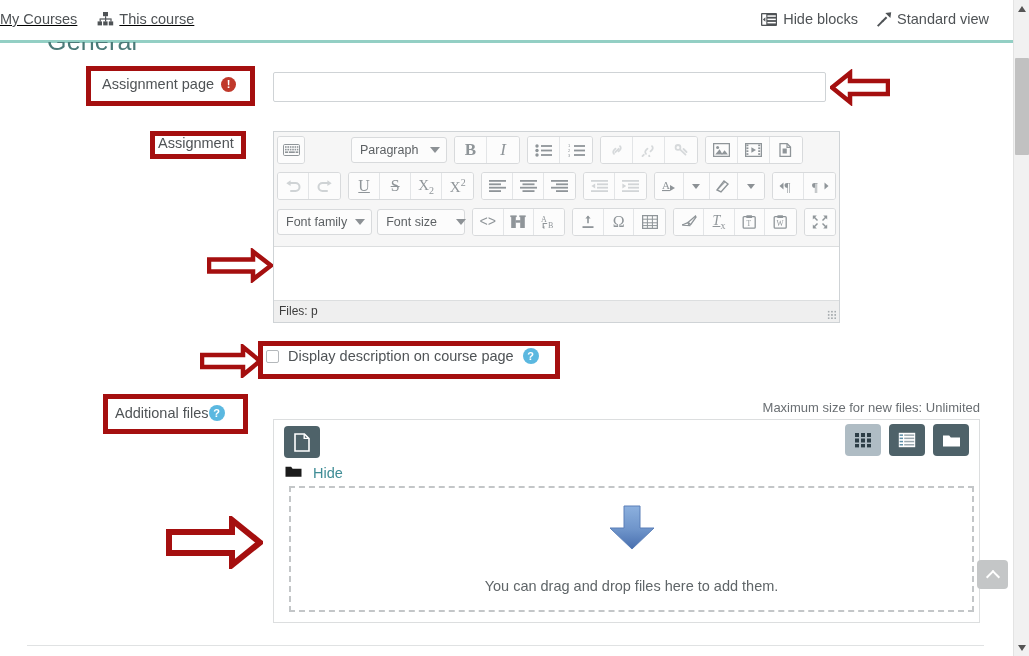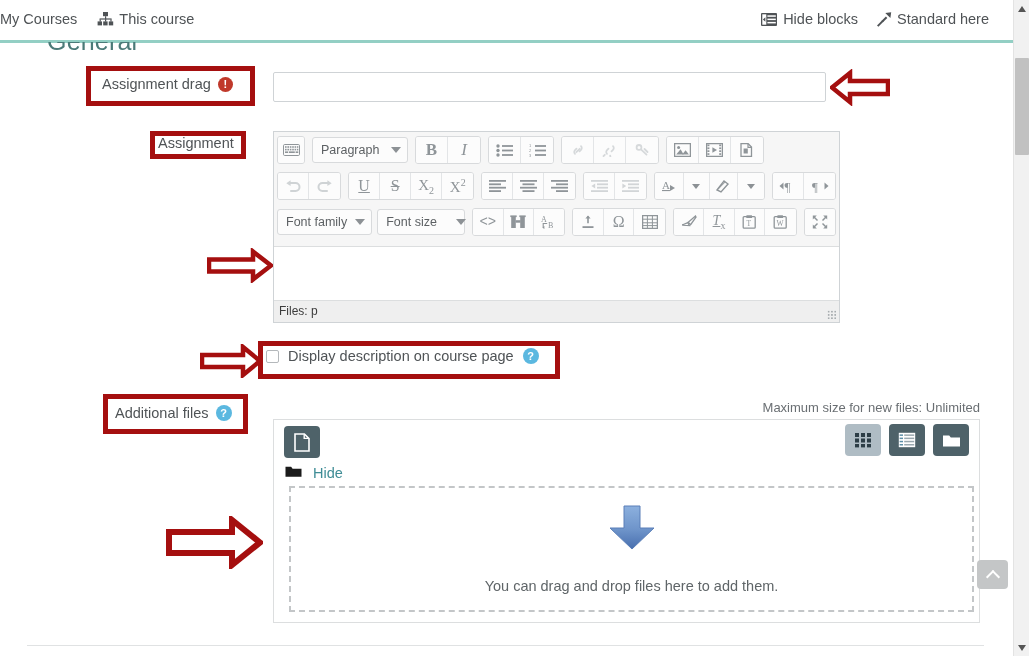--- a/index.html
+++ b/index.html
@@ -16,21 +16,21 @@
     background: #fff;
     overflow: hidden;
   }
 
   
   .topnav {
     position: absolute; left: 0; top: 0;
     width: 1013px; height: 40px;
     background: #fff;
   }
-  .topnav-left { position: absolute; left: 0; top: 11px; display: flex; align-items: center; gap: 20px; }
+  .topnav-left { position: absolute; left: 0; top: 11px; display: flex; align-items: center; gap: 20px; text-decoration: underline; }
   .topnav-right { position: absolute; right: 24px; top: 11px; display: flex; align-items: center; gap: 18px; }
   .navitem {
     display: flex; align-items: center; gap: 5px;
     color: #5a5f63; font-size: 14.5px; white-space: nowrap;
     text-decoration: none; cursor: pointer;
   }
   .navitem .lbl { color: #4f5356; }
   .nav-ico { display: inline-block; line-height: 0; }
 
   .teal-rule {
@@ -165,21 +165,21 @@
     width: 16px; height: 16px; border-radius: 50%;
     background: #5bb8e0; color: #fff;
     font-size: 11px; font-weight: bold;
     line-height: 16px; text-align: center;
     display: inline-block; cursor: pointer;
   }
 
   
   .addfiles-label-wrap {
     position: absolute; left: 115px; top: 405px;
-    display: flex; align-items: center; gap: 7px;
+    display: flex; align-items: center; gap: 0;
   }
   .maxsize {
     position: absolute; right: 49px; top: 400px;
     font-size: 13px; color: #6a6f73; white-space: nowrap;
   }
   .filemanager {
     position: absolute; left: 273px; top: 419px;
     width: 707px; height: 204px;
     border: 1px solid #dcdedf; background: #fff;
   }
@@ -314,32 +314,32 @@
         <span class="lbl">Hide blocks</span>
       </div>
       <div class="navitem">
         <span class="nav-ico">
           <svg width="16" height="15" viewBox="0 0 16 15">
             <polygon points="1,13.4 6.2,8.2 7.6,9.6 2.4,14.8" fill="#4f5356"></polygon>
             <polygon points="5.6,8.8 9.9,4.5 11.3,5.9 7,10.2" fill="#4f5356"></polygon>
             <polygon points="9.3,1.0 15.2,0.2 14.4,6.1 11.8,3.5" fill="#4f5356"></polygon>
           </svg>
         </span>
-        <span class="lbl">Standard here</span>
+        <span class="lbl">Standard view</span>
       </div>
     </div>
   </div>
 
   <div class="teal-rule"></div>
 
   <div class="general-head">General</div>
 
   <div class="redbox" style="left:86px; top:66px; width:169px; height:40px;"></div>
   <div class="assign-label-wrap">
-    <span class="label-text">Assignment drag</span>
+    <span class="label-text">Assignment page</span>
     <span class="req-icon">!</span>
   </div>
   <input class="text-input" type="text" value="" style="">
 
   <svg class="arrow" style="left:830px; top:69px;" width="60" height="37" viewBox="0 0 60 37">
     <polygon points="2,18.5 20,4 20,12 58,12 58,25 20,25 20,33" fill="#ffffff" stroke="#a50f0f" stroke-width="4.5" stroke-linejoin="miter"></polygon>
   </svg>
 
   <div class="redbox" style="left:150px; top:131px; width:96px; height:28px;"></div>
   <div class="desc-label label-text">Assignment</div>
@@ -365,21 +365,21 @@
               <rect x="11.6" y="4.8" width="1.6" height="1.6"></rect>
                 <rect x="14" y="4.8" width="1.3" height="1.6"></rect>
               <rect x="2" y="7.4" width="3" height="1.6"></rect>
                 <rect x="5.8" y="7.4" width="6" height="1.6"></rect>
               <rect x="12.6" y="7.4" width="2.7" height="1.6"></rect>
             </g>
           </svg>
         </div>
       </div>
 
-      <div class="select-btn" style="width:96px;">
+      <div class="select-btn" style="width:96px;margin-left:39px;">
         <span>Paragraph</span>
         <span class="caret"></span>
       </div>
 
       <div class="btn-group">
         <div class="tbtn" style="width:32px;">
           <span style="font-family:'Liberation Serif',serif;font-weight:bold;font-size:17px;color:#8f9599;">B</span>
         </div>
         <div class="tbtn" style="width:32px;">
           <span style="font-family:'Liberation Serif',serif;font-style:italic;font-size:17px;color:#8f9599;">I</span>

